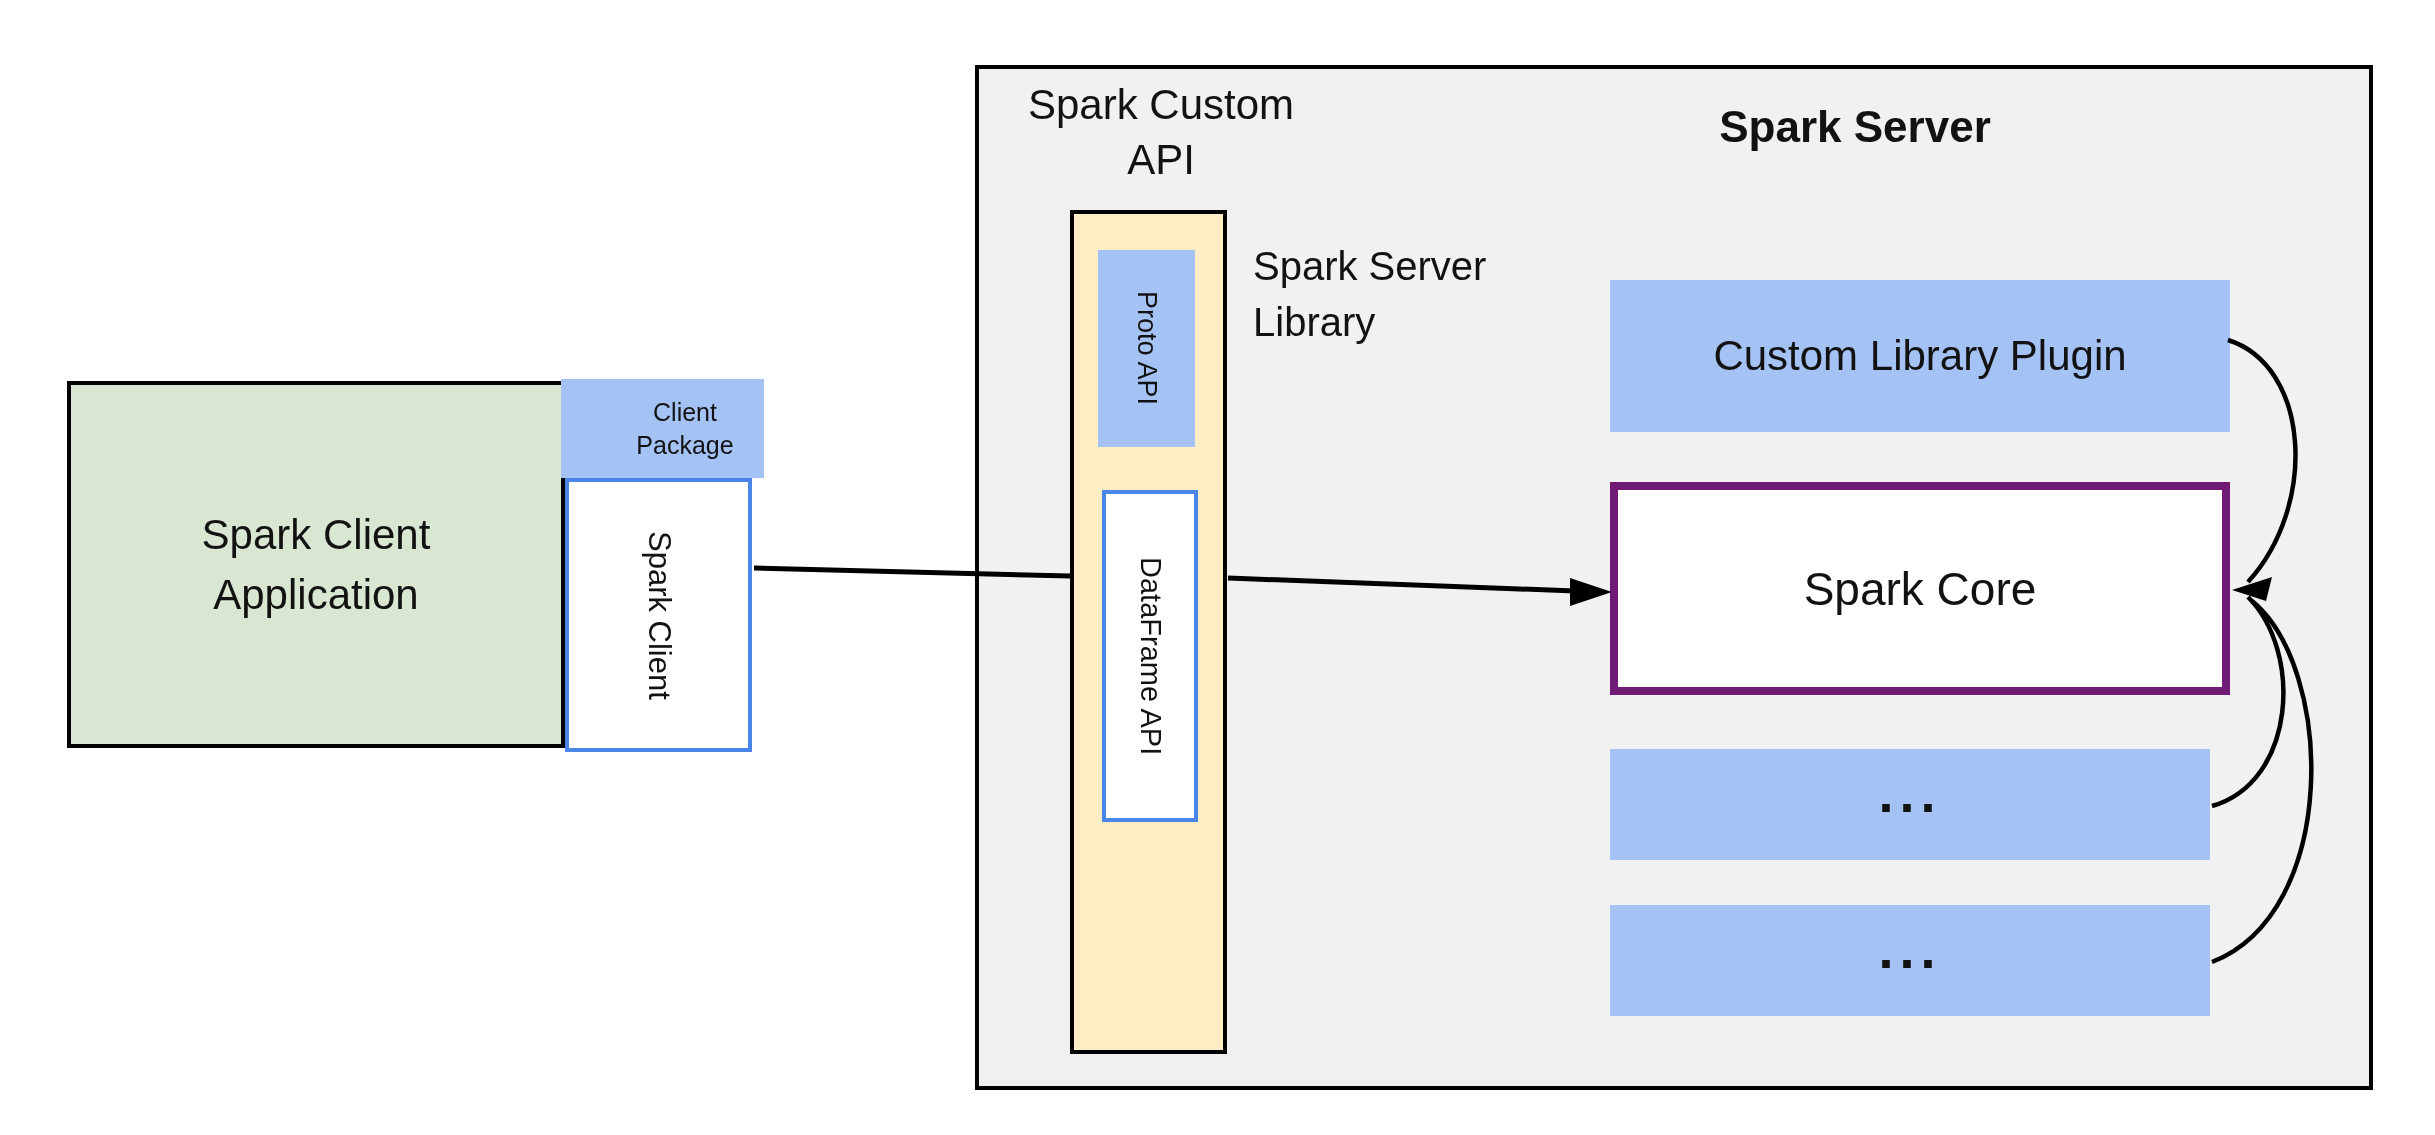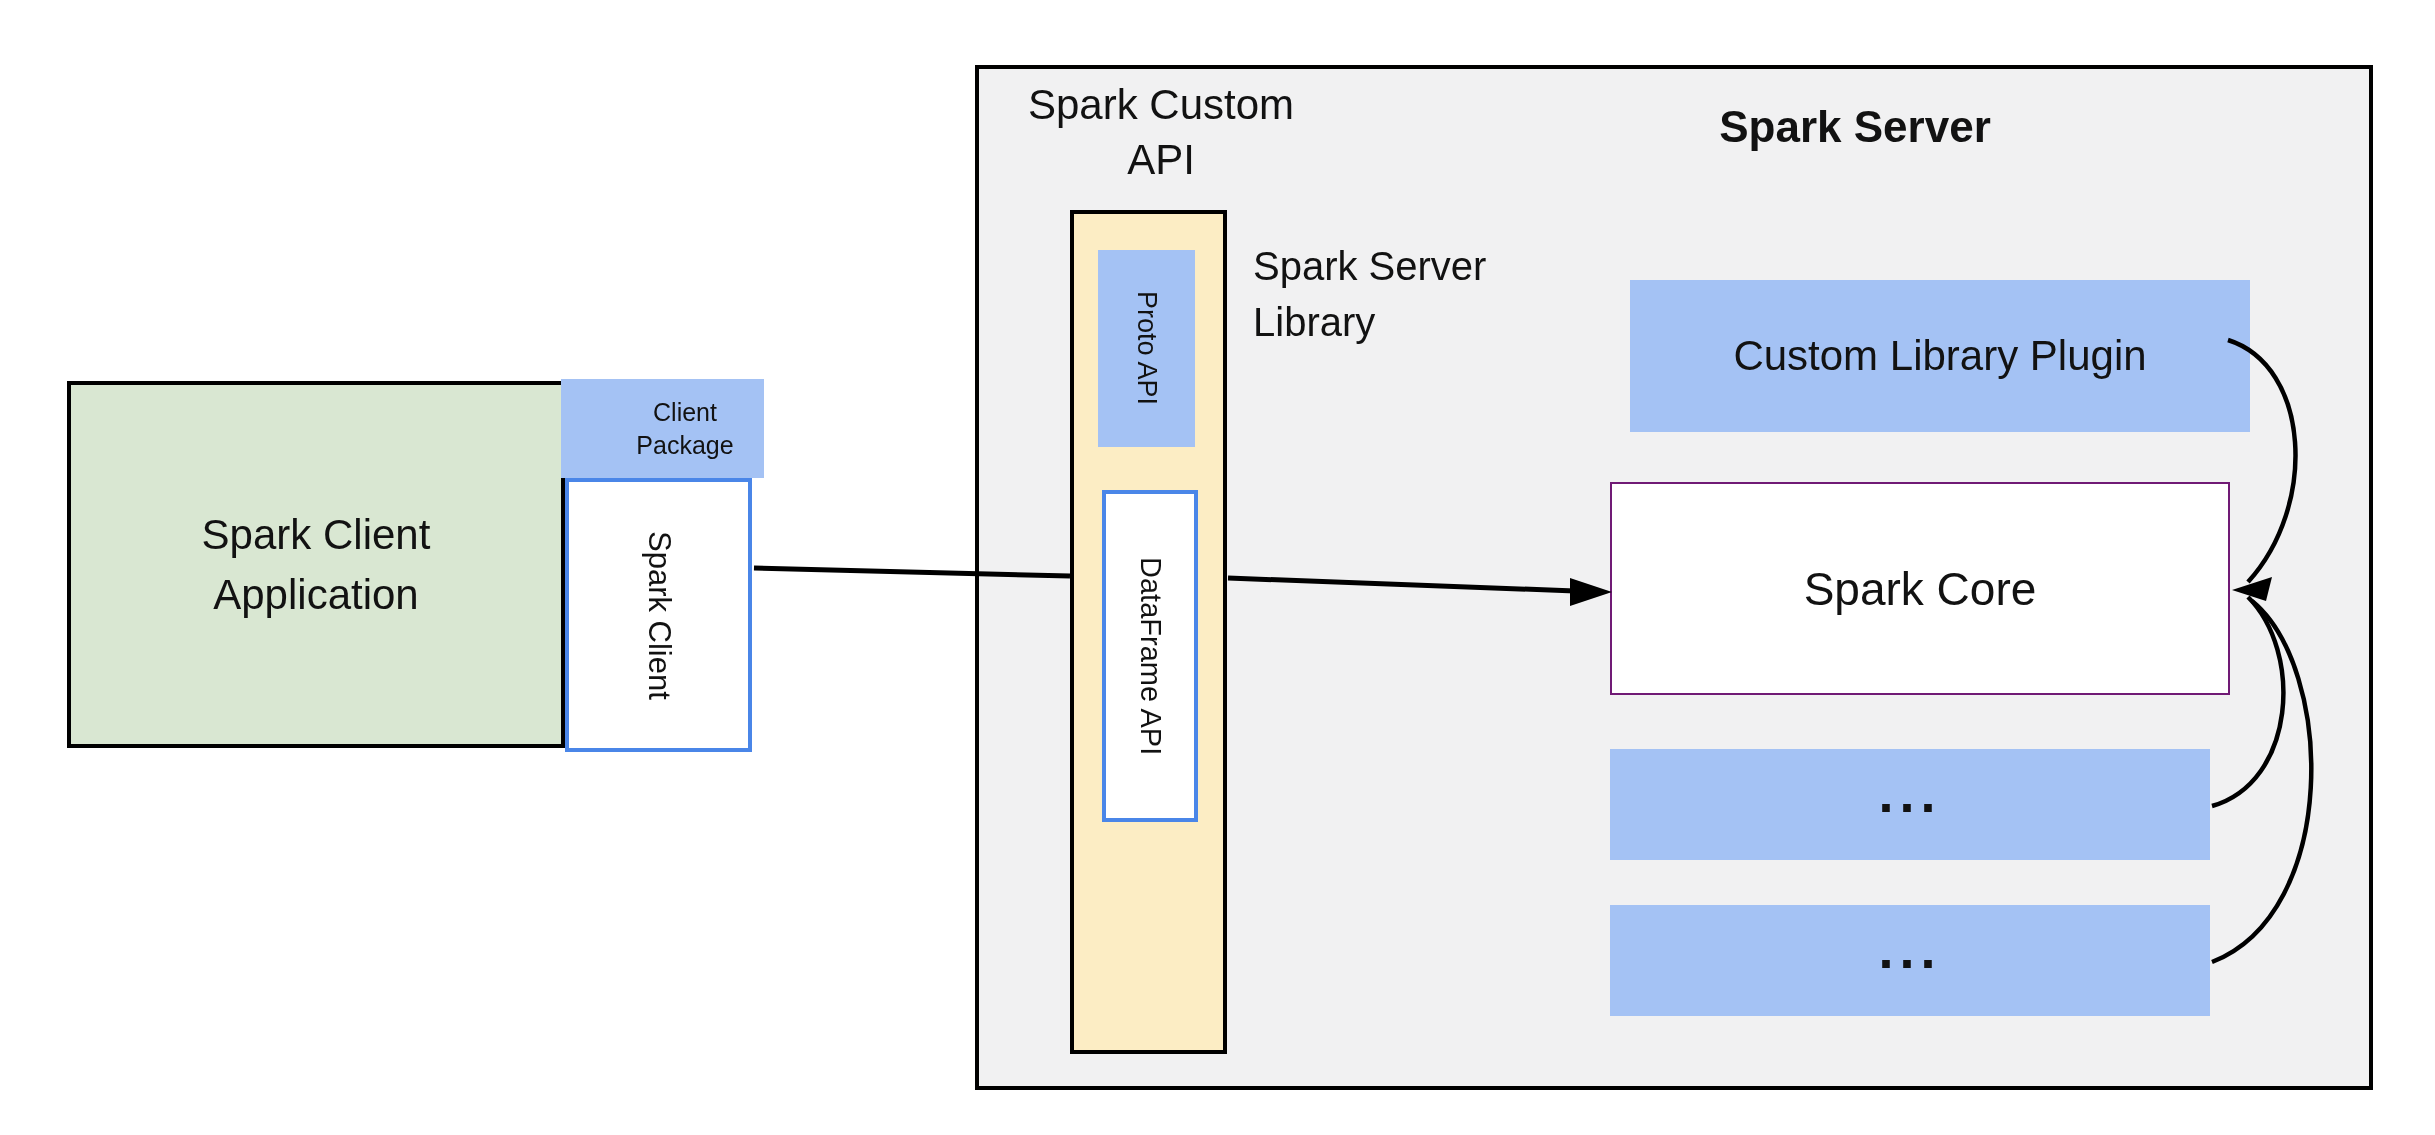--- a/index.html
+++ b/index.html
@@ -66,26 +66,25 @@
   .dataframe-box .vtext{font-size:29px;}
   .library-label{
     left:1253px;top:238px;width:420px;
     font-size:40px;line-height:1.4;text-align:left;white-space:pre-line;
   }
 
   
   .plugin-box{
     left:1610px;top:280px;width:620px;height:152px;
     background:#a4c2f4;
-    margin-left:20px;
   }
   .plugin-box span{font-size:42px;}
   .core-box{
     left:1610px;top:482px;width:620px;height:213px;
-    background:#ffffff;border:2px solid #701a75;
+    background:#ffffff;border:8px solid #701a75;
   }
   .core-box span{font-size:46px;}
   .dots-box{
     left:1610px;width:600px;height:111px;
     background:#a4c2f4;
   }
   .dots1{top:749px;}
   .dots2{top:905px;}
   .dots-box span{
     font-size:54px;font-weight:bold;letter-spacing:6px;line-height:1;

